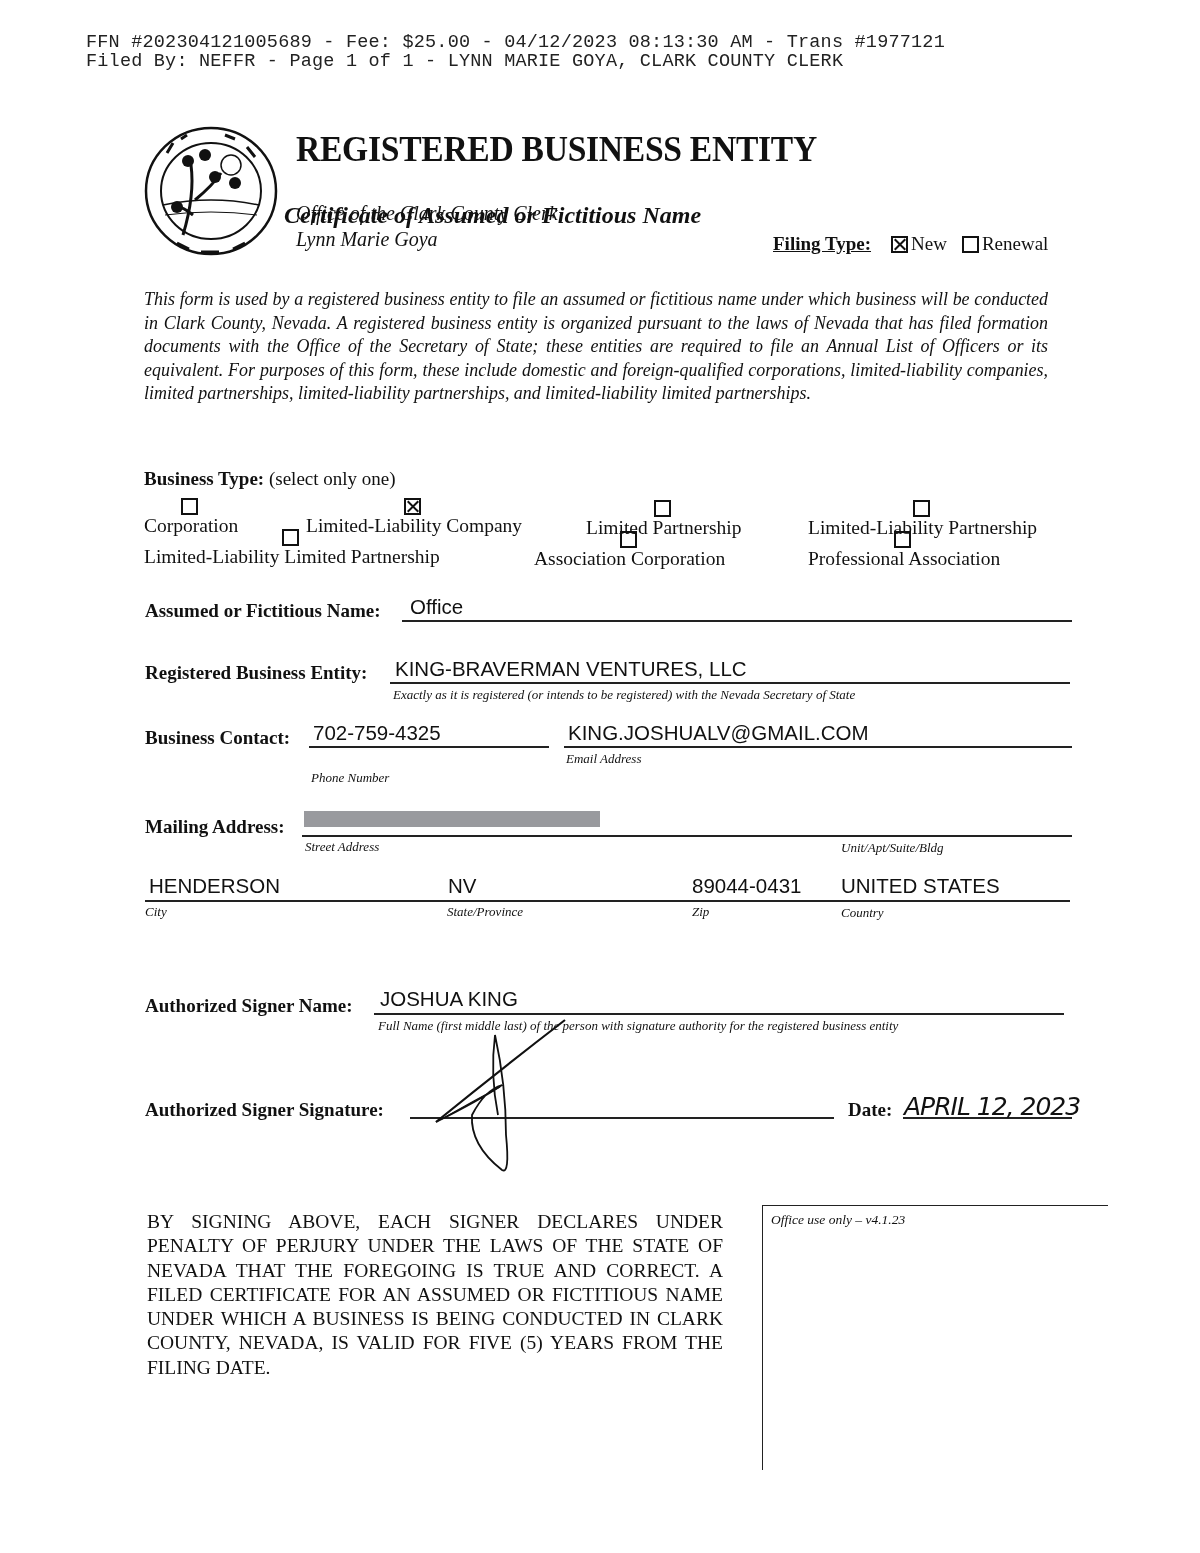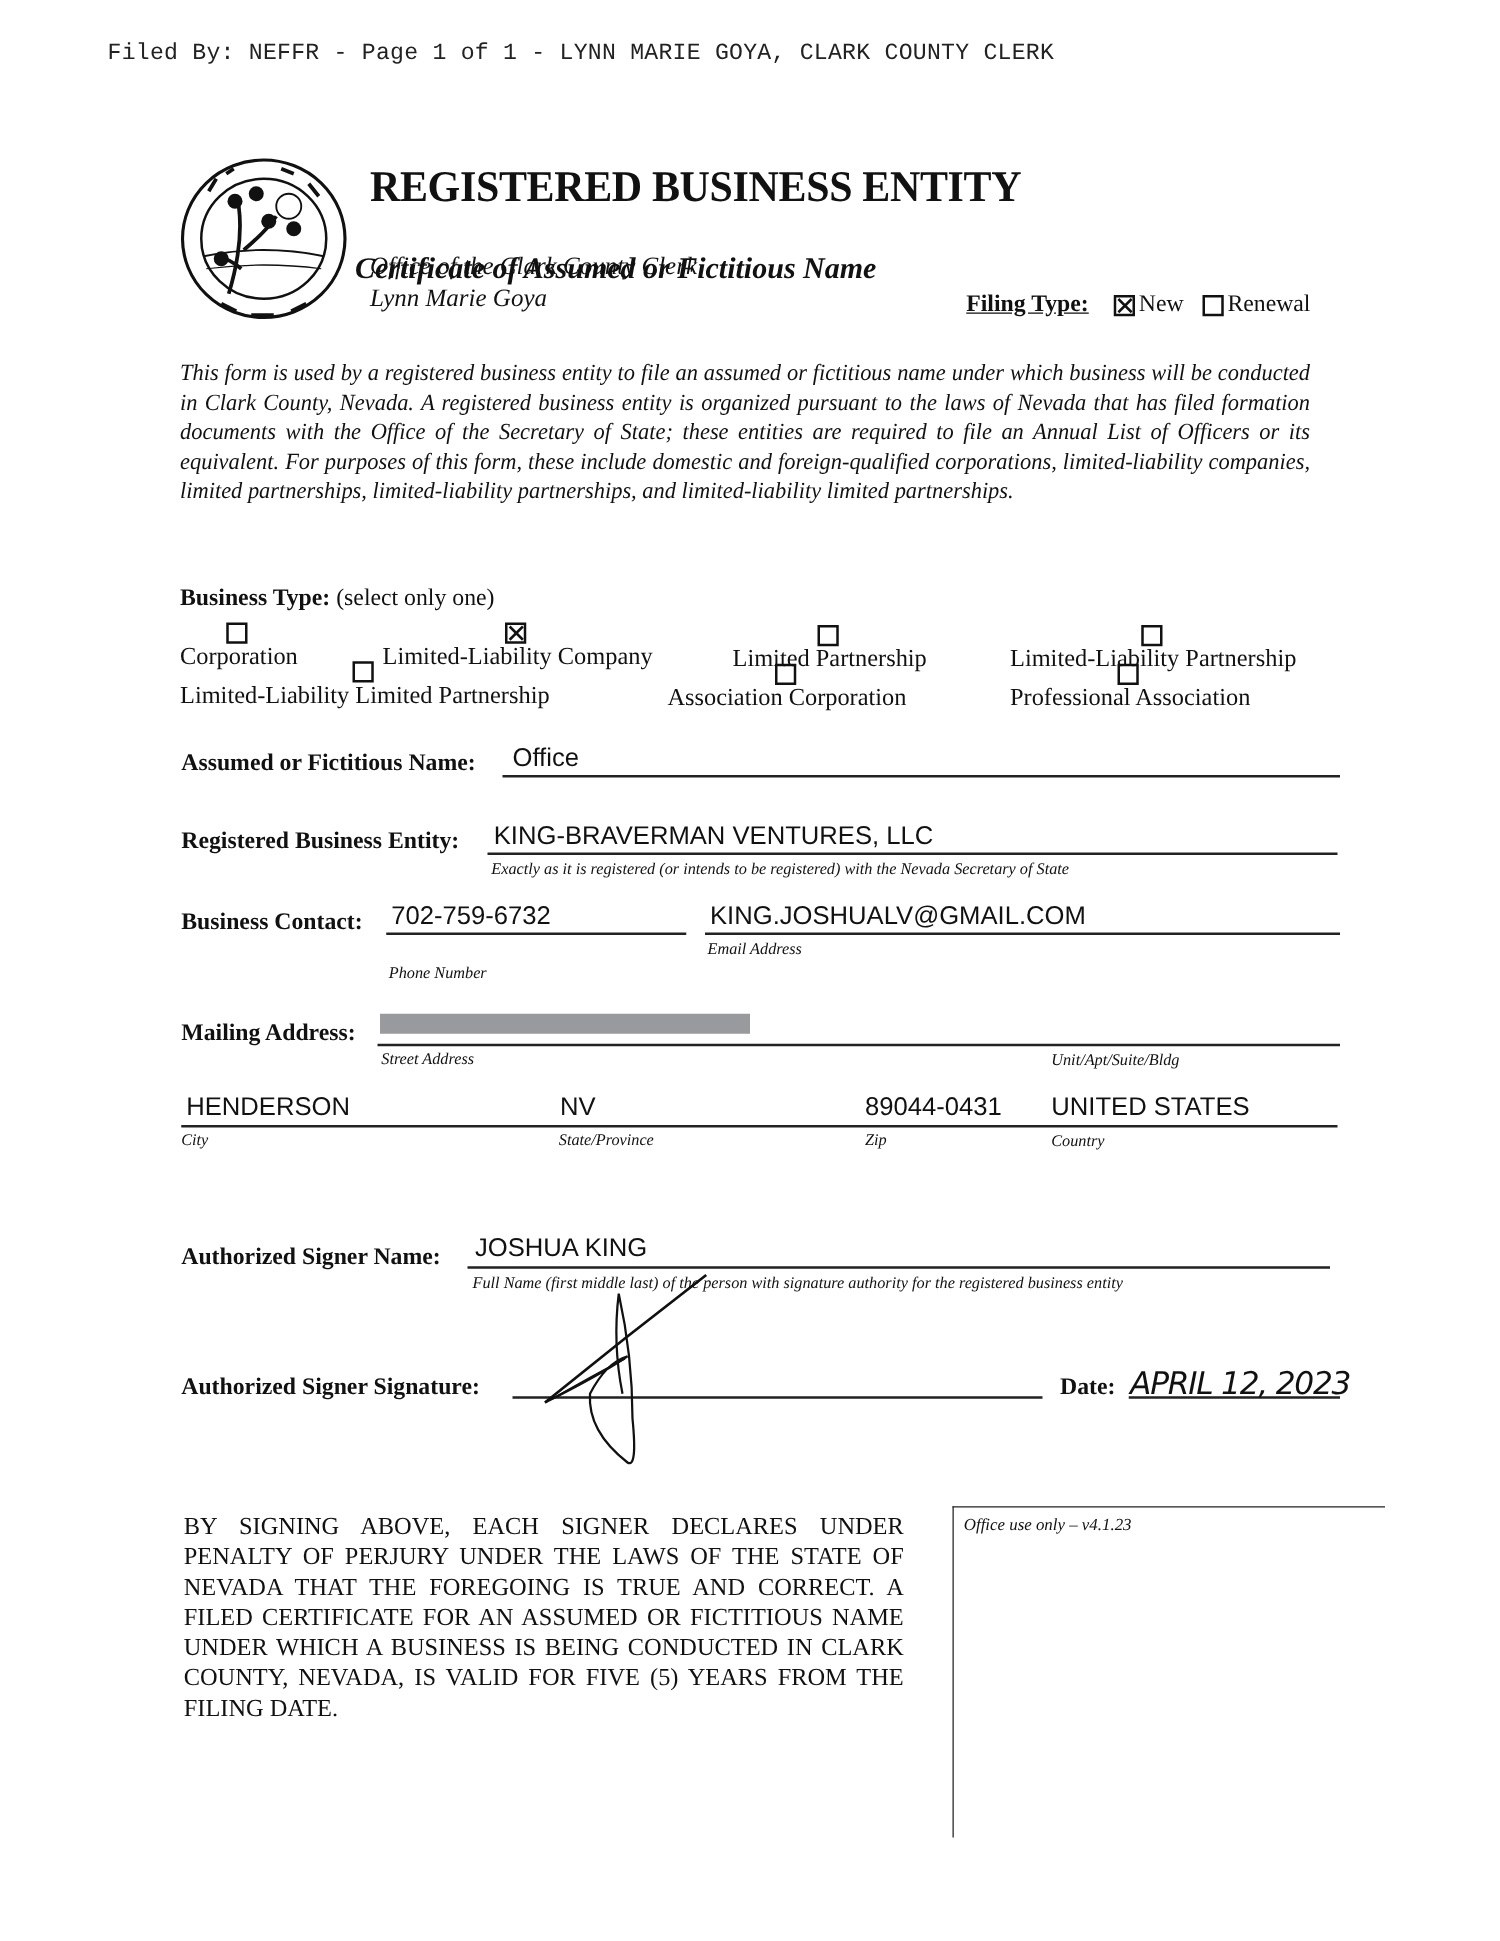--- a/index.html
+++ b/index.html
@@ -41,21 +41,21 @@
   .date-hand { position: absolute; left: 900px; top: 1085px; width: 180px; height: 40px; }
 
   .declaration { position: absolute; left: 147px; top: 1210px; width: 576px; font-size: 19.5px; line-height: 24.3px; text-align: justify; text-align-last: left; }
 
   .office-box { position: absolute; left: 762px; top: 1205px; width: 346px; height: 265px; border-top: 1.5px solid #222; border-left: 1.5px solid #222; }
   .office-box span { position: absolute; left: 8px; top: 6px; font-size: 13.5px; font-style: italic; }
 </style>
 </head>
 <body>
 
-<div class="stamp"><div>Filed By: NEFFR - Page 1 of 1 - LYNN MARIE GOYA, CLARK COUNTY CLERK</div></div>
+<div class="stamp"><div>FFN #202304121005689 - Fee: $25.00 - 04/12/2023 08:13:30 AM - Trans #1977121</div><div>Filed By: NEFFR - Page 1 of 1 - LYNN MARIE GOYA, CLARK COUNTY CLERK</div></div>
 
 <svg class="seal" viewBox="0 0 136 132">
   <ellipse cx="68" cy="66" rx="65" ry="63" fill="none" stroke="#111" stroke-width="2.5"></ellipse>
   <ellipse cx="68" cy="66" rx="50" ry="48" fill="none" stroke="#111" stroke-width="2"></ellipse>
   <circle cx="88" cy="40" r="10" fill="none" stroke="#111" stroke-width="1.5"></circle>
   <path d="M40 110 Q52 70 48 40 M52 75 Q70 60 78 48 M50 90 Q38 80 32 82" stroke="#111" stroke-width="3" fill="none"></path>
   <circle cx="45" cy="36" r="6" fill="#111"></circle>
     <circle cx="62" cy="30" r="6" fill="#111"></circle>
   <circle cx="72" cy="52" r="6" fill="#111"></circle>
     <circle cx="92" cy="58" r="6" fill="#111"></circle>
@@ -119,21 +119,21 @@
 <div class="field-label" style="left:145px;top:600px;">Assumed or Fictitious Name:</div>
 <div class="field-val" style="left:410px;top:595px;">Office</div>
 <div class="line" style="left:402px;top:620px;width:670px;"></div>
 
 <div class="field-label" style="left:145px;top:662px;">Registered Business Entity:</div>
 <div class="field-val" style="left:395px;top:657px;">KING-BRAVERMAN VENTURES, LLC</div>
 <div class="line" style="left:390px;top:682px;width:680px;"></div>
 <div class="hint" style="left:393px;top:687px;">Exactly as it is registered (or intends to be registered) with the Nevada Secretary of State</div>
 
 <div class="field-label" style="left:145px;top:727px;">Business Contact:</div>
-<div class="field-val" style="left:313px;top:721px;">702-759-6732</div>
+<div class="field-val" style="left:313px;top:721px;">702-759-4325</div>
 <div class="line" style="left:309px;top:746px;width:240px;"></div>
 <div class="hint" style="left:311px;top:770px;">Phone Number</div>
 <div class="field-val" style="left:568px;top:721px;">KING.JOSHUALV@GMAIL.COM</div>
 <div class="line" style="left:564px;top:746px;width:508px;"></div>
 <div class="hint" style="left:566px;top:751px;">Email Address</div>
 
 <div class="field-label" style="left:145px;top:816px;">Mailing Address:</div>
 <div class="redact"></div>
 <div class="line" style="left:302px;top:835px;width:770px;"></div>
 <div class="hint" style="left:305px;top:839px;">Street Address</div>

